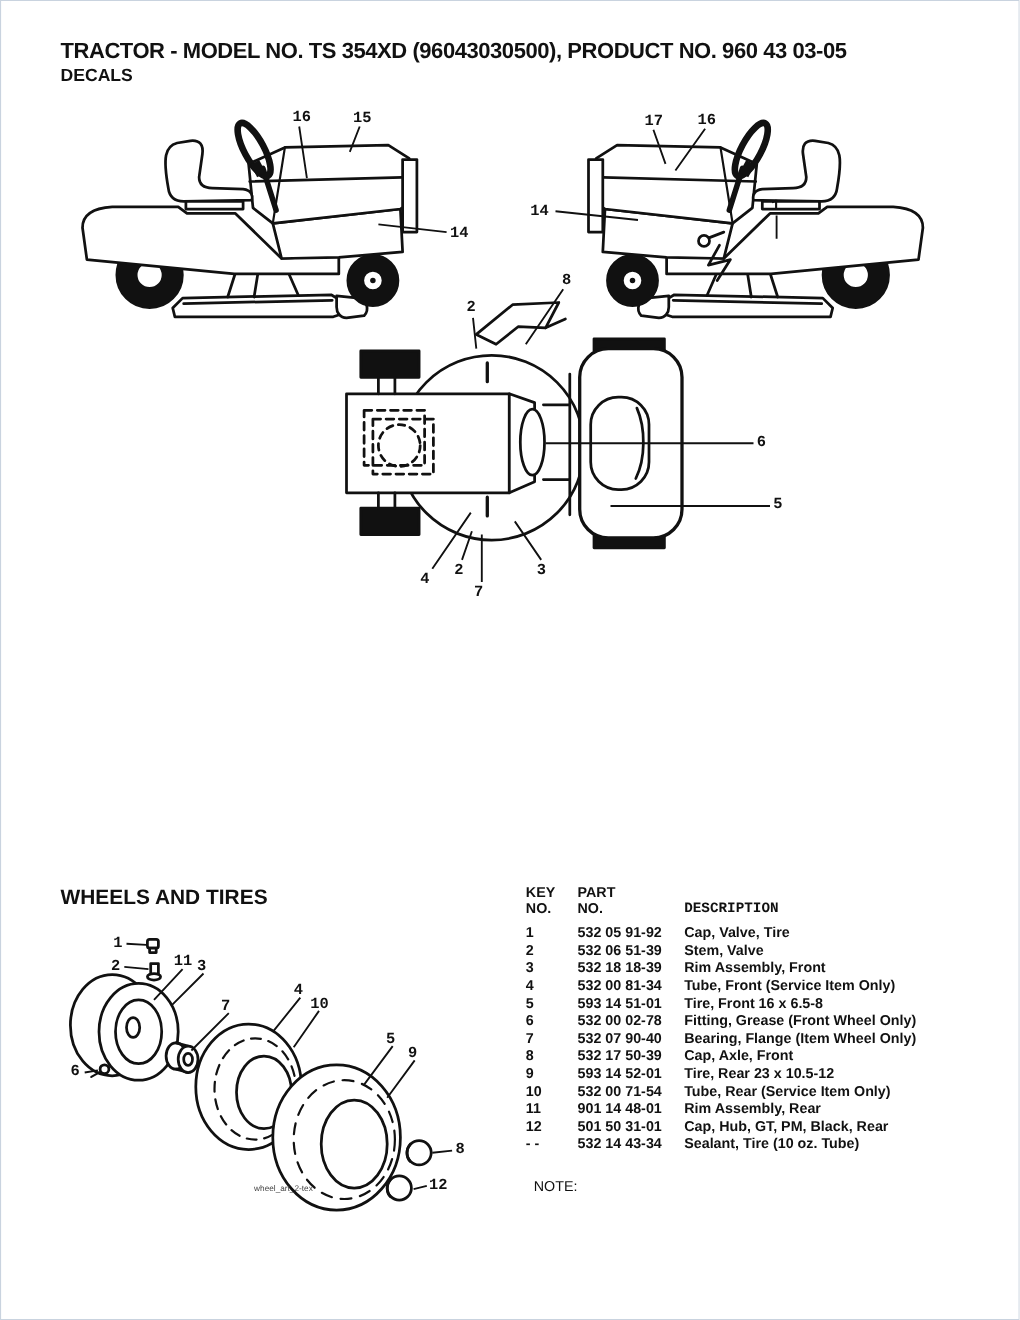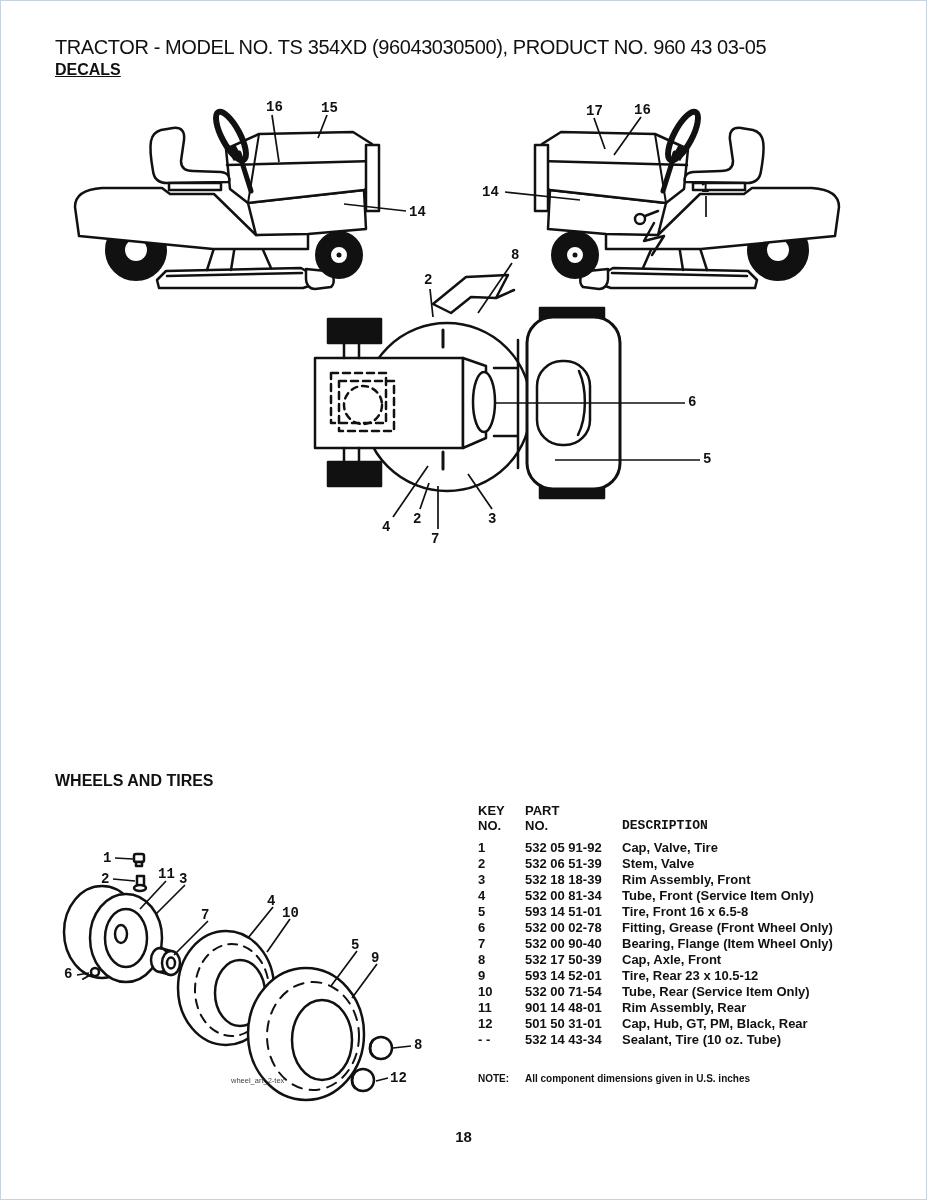--- a/index.html
+++ b/index.html
@@ -1,31 +1,31 @@
 <!DOCTYPE html>
 <html><head>
 <meta charset="utf-8">
 <style>
   html,body{margin:0;padding:0;background:#ffffff;}
   .sheet{position:relative;width:927px;height:1200px;background:#fff;overflow:hidden;
          font-family:"Liberation Sans",sans-serif;color:#111;box-shadow:inset 0 0 0 1px #c9d3df;}
-  .title{position:absolute;left:55px;top:36px;font-size:20px;font-weight:normal;letter-spacing:-0.4px;white-space:nowrap;}
-  .subtitle{position:absolute;left:55px;top:61px;font-size:16px;font-weight:bold;text-decoration:underline;}
+  .title{position:absolute;left:55px;top:36px;font-size:20px;font-weight:bold;letter-spacing:-0.4px;white-space:nowrap;}
+  .subtitle{position:absolute;left:55px;top:61px;font-size:16px;font-weight:bold;}
   .fig{position:absolute;}
   .fig svg{position:absolute;left:0;top:0;}
   .co{position:absolute;font-size:14px;font-weight:bold;line-height:1;font-family:Liberation Mono, monospace;}
-  .wheels-title{position:absolute;left:55px;top:772px;font-size:16px;font-weight:bold;}
+  .wheels-title{position:absolute;left:55px;top:806px;font-size:19px;font-weight:bold;}
   .parts{position:absolute;left:478px;top:803px;width:405px;font-size:13px;font-weight:bold;}
   .thead,.tbody{display:grid;grid-template-columns:47px 97px 1fr;}
   .thead{line-height:15px;}
   .thead .h{white-space:pre-line;}
   .thead .h.desc{align-self:end;font-family:Liberation Mono, monospace;}
   .tbody{line-height:16px;margin-top:7px;}
   .note{position:absolute;left:478px;top:1071px;width:430px;display:grid;
-        grid-template-columns:47px auto;font-size:10px;font-weight:bold;line-height:16px;}
+        grid-template-columns:47px auto;font-size:13px;font-weight:normal;line-height:16px;text-align:right;}
   .note .nl2{grid-column:2;}
   .pageno{position:absolute;left:0;right:0;top:1128px;text-align:center;font-size:15px;font-weight:bold;}
   .caption{position:absolute;font-size:7.5px;color:#444;letter-spacing:0;margin-left:18px;}
   .art{fill:#fff;stroke:#111;stroke-width:2.5;stroke-linejoin:round;stroke-linecap:round;}
   .ld{stroke:#111;stroke-width:1.7;fill:none;}
 </style>
 </head>
 <body>
 
 <div class="sheet">
@@ -211,21 +211,21 @@
       <div>4</div>
       <div>532 00 81-34</div>
       <div>Tube, Front (Service Item Only)</div>
       <div>5</div>
       <div>593 14 51-01</div>
       <div>Tire, Front 16 x 6.5-8</div>
       <div>6</div>
       <div>532 00 02-78</div>
       <div>Fitting, Grease (Front Wheel Only)</div>
       <div>7</div>
-      <div>532 00 90-40</div>
+      <div>532 07 90-40</div>
       <div>Bearing, Flange (Item Wheel Only)</div>
       <div>8</div>
       <div>532 17 50-39</div>
       <div>Cap, Axle, Front</div>
       <div>9</div>
       <div>593 14 52-01</div>
       <div>Tire, Rear 23 x 10.5-12</div>
       <div>10</div>
       <div>532 00 71-54</div>
       <div>Tube, Rear (Service Item Only)</div>
@@ -236,18 +236,16 @@
       <div>501 50 31-01</div>
       <div>Cap, Hub, GT, PM, Black, Rear</div>
       <div>- -</div>
       <div>532 14 43-34</div>
       <div>Sealant, Tire (10 oz. Tube)</div>
     </div>
   </div>
 
   <div class="note">
     <div>NOTE:</div>
-    <div>All component dimensions given in U.S. inches</div>
-  </div>
-
-  <div class="pageno">18</div>
+  </div>
+
 
 </div>
 
 </body></html>

